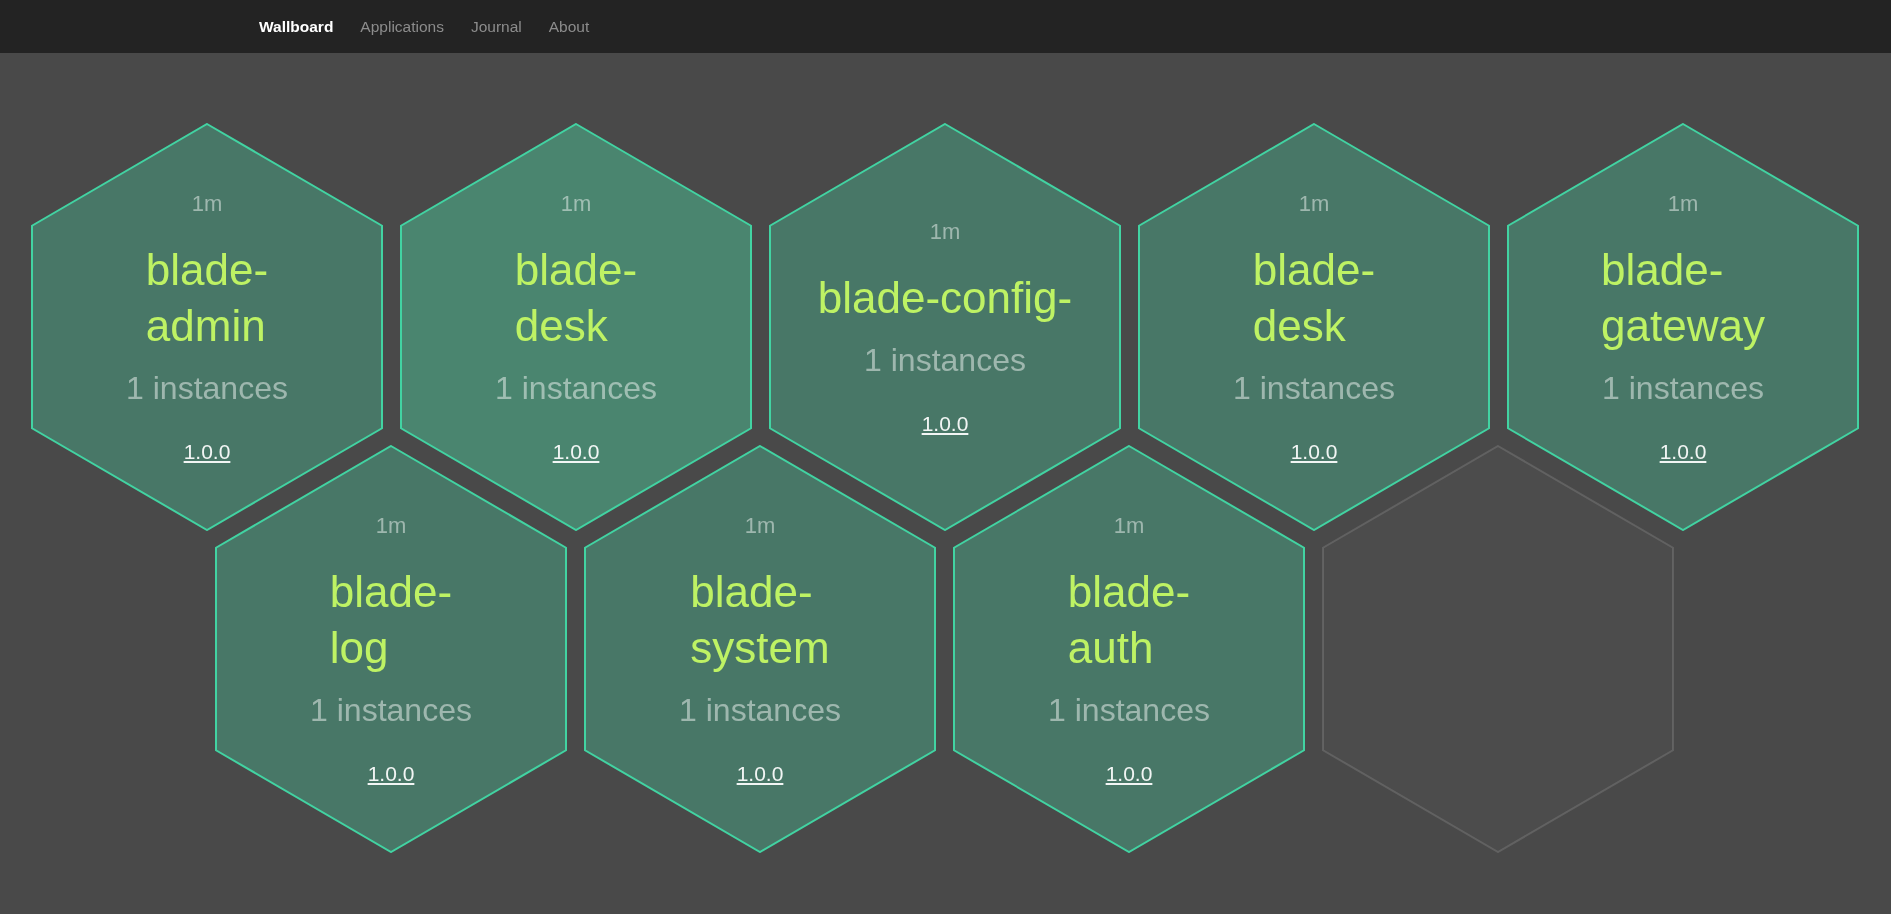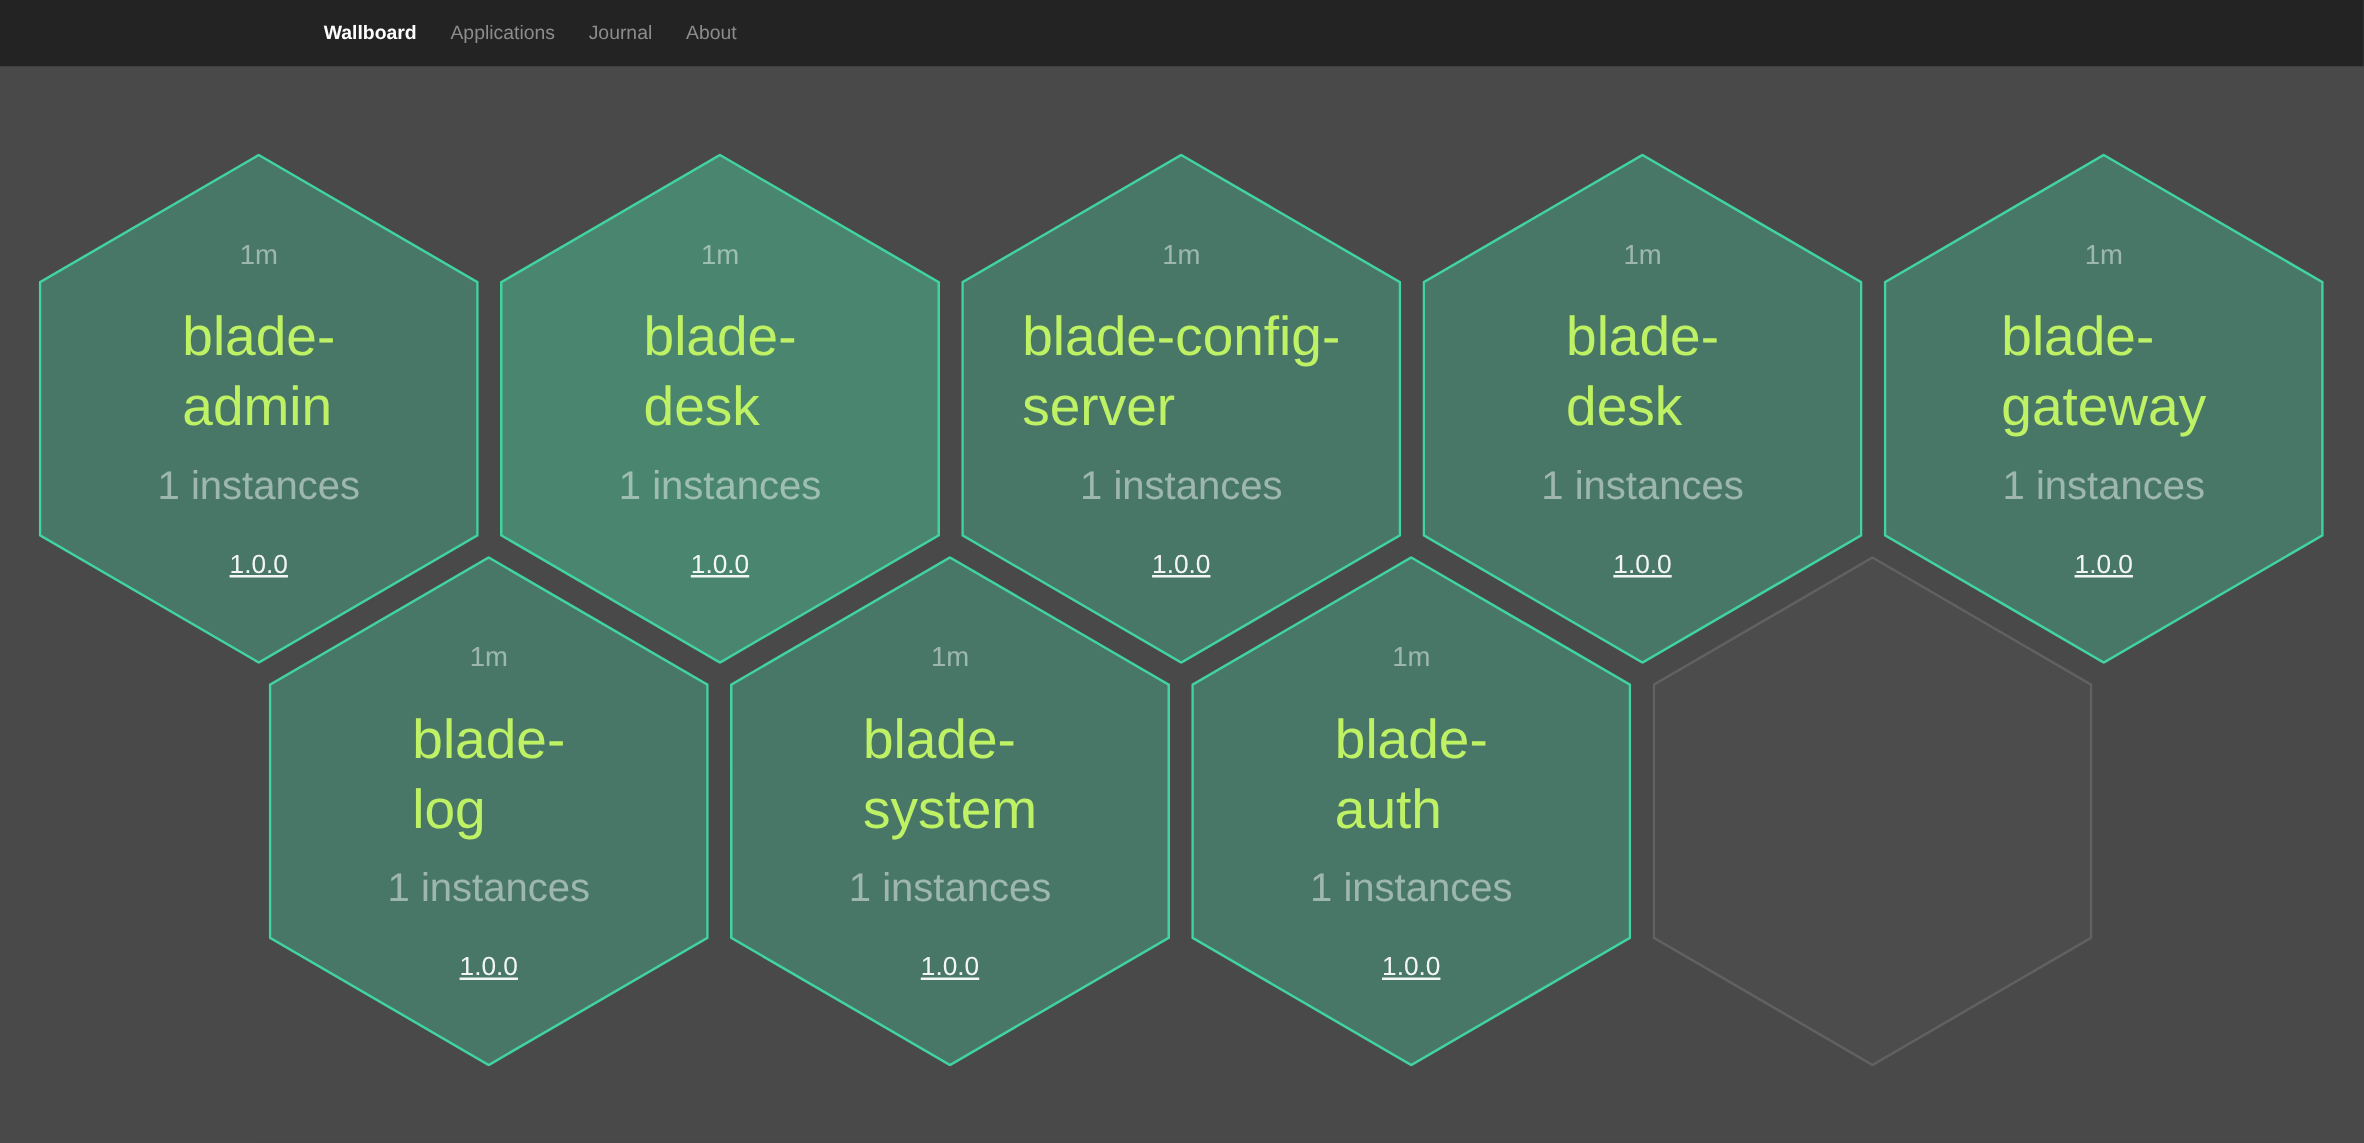--- a/index.html
+++ b/index.html
@@ -132,21 +132,20 @@
         </div>
       </div>
       <div class="hex">
         <svg class="hex-shape" viewBox="0 0 352 408">
           <polygon points="176,1 351,102.75 351,305.25 176,407 1,305.25 1,102.75"></polygon>
         </svg>
         <div class="hex-content">
           <div class="hex-uptime">1m</div>
           <div class="hex-name">
             <span>blade-config-</span>
-            <span>server</span>
           </div>
           <div class="hex-instances">1 instances</div>
           <div class="hex-version">1.0.0</div>
         </div>
       </div>
       <div class="hex">
         <svg class="hex-shape" viewBox="0 0 352 408">
           <polygon points="176,1 351,102.75 351,305.25 176,407 1,305.25 1,102.75"></polygon>
         </svg>
         <div class="hex-content">

